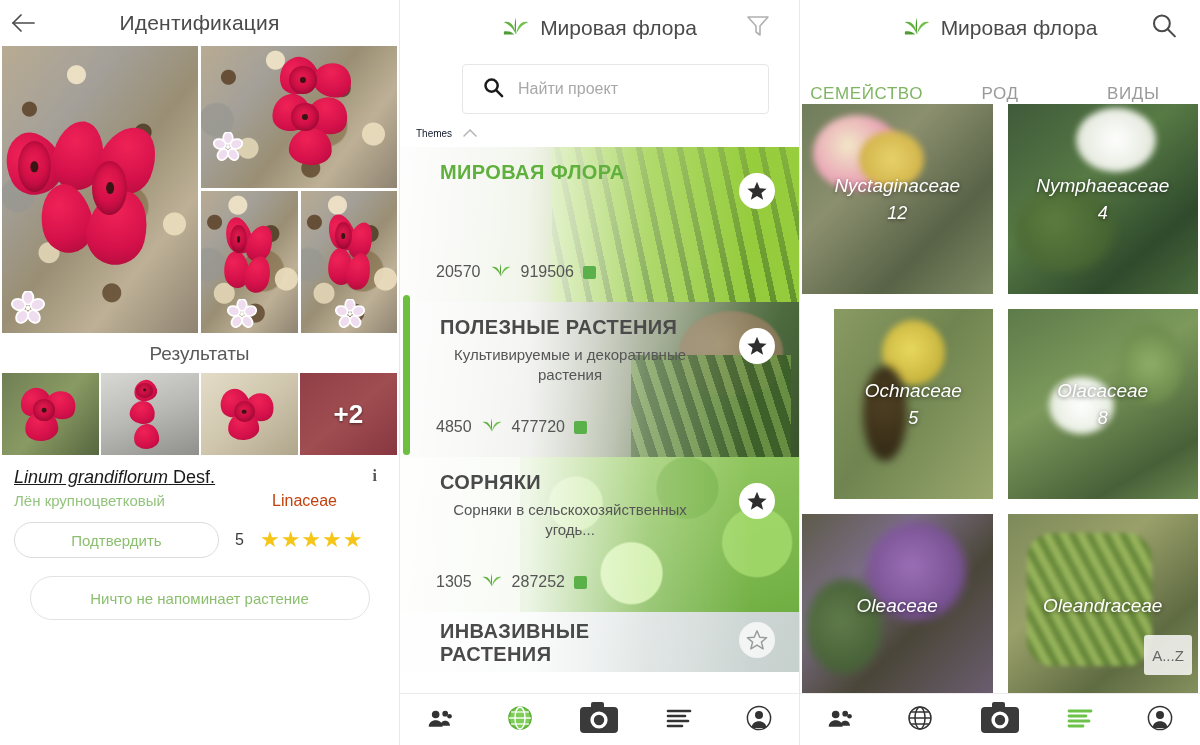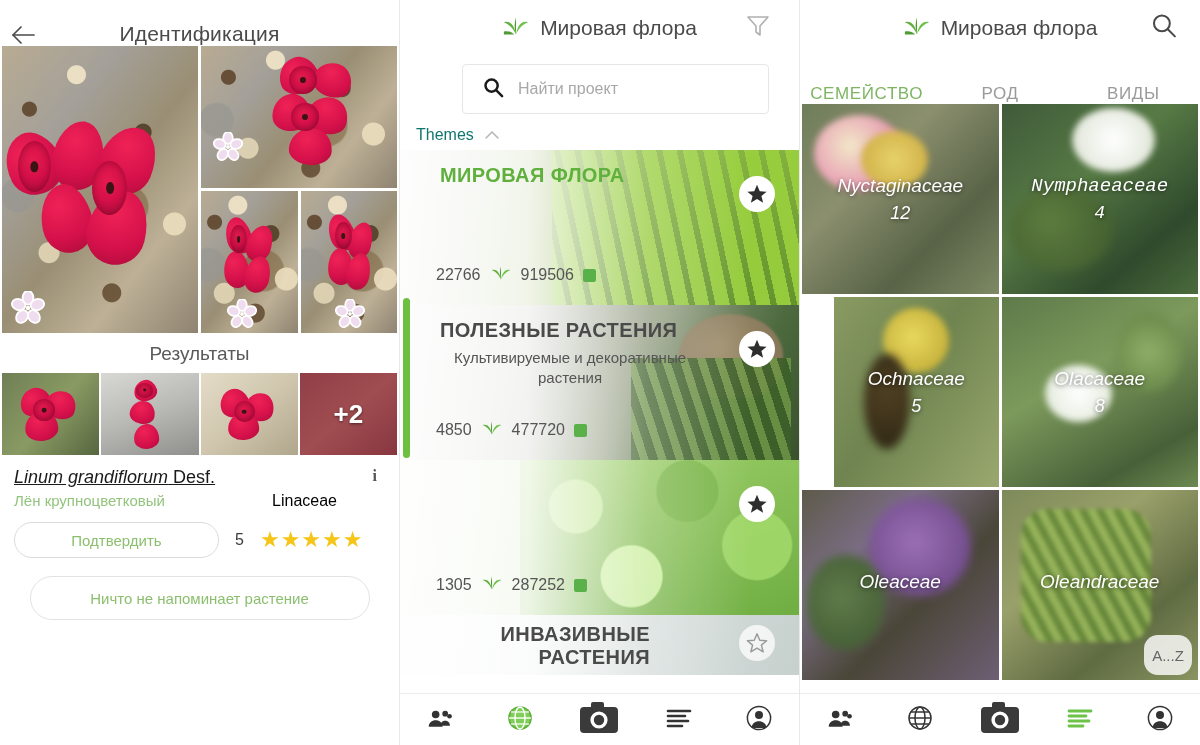--- a/index.html
+++ b/index.html
@@ -8,21 +8,21 @@
     font-family: "Liberation Sans", sans-serif;
     background: #ffffff; overflow: hidden;
   }
   .screen { display: flex; width: 1200px; height: 745px; }
   .panel { width: 400px; height: 745px; position: relative; background: #fff; overflow: hidden; }
   .panel.p1 { border-right: 1px solid #e8e8e8; }
   .panel.p2 { border-right: 1px solid #e8e8e8; }
 
   
   .p1-header {
-    height: 46px; display: flex; align-items: flex-end; background: #fff;
+    height: 46px; display: flex; align-items: center; background: #fff;
   }
   .back-arrow {
     width: 46px; display: flex; align-items: center; justify-content: center;
     color: #444; font-size: 24px; line-height: 1;
   }
   .p1-title {
     flex: 1; text-align: center; font-size: 21px; color: #4a4a4a;
     letter-spacing: .2px; padding-right: 46px;
   }
   .photo-grid { height: 287px; display: flex; gap: 3px; padding: 0 2px; }
@@ -86,21 +86,21 @@
   .sci-name i { }
   .sci-name span.auth { font-style: normal; }
   .info-i {
     position: absolute; right: 22px; top: 12px;
     font-size: 16px; font-weight: 700; color: #555; font-family: "Liberation Serif", serif;
   }
   .common-row {
     display: flex; align-items: baseline; margin-top: 4px;
   }
   .common-name { font-size: 15px; color: #93c47d; }
-  .family-name { font-size: 16px; color: #000000; margin-left: auto; margin-right: 48px; }
+  .family-name { font-size: 16px; color: #c2410c; margin-left: auto; margin-right: 48px; }
 
   .confirm-row { display: flex; align-items: center; margin-top: 12px; gap: 16px; }
   .confirm-btn {
     width: 205px; height: 36px; border: 1px solid #dcdcdc; border-radius: 20px;
     display: flex; align-items: center; justify-content: center;
     font-size: 15px; color: #8bbf6e; background: #fff;
   }
   .vote-count { font-size: 16px; color: #3c3c3c; }
   .stars { color: #f5c518; font-size: 22px; letter-spacing: 1px; line-height: 1; }
 
@@ -115,21 +115,21 @@
   .p2-header { height: 56px; display: flex; align-items: center; justify-content: center; position: relative; background:#fff; }
   .brand { display: flex; align-items: center; gap: 10px; }
   .brand-title { font-size: 21px; color: #4a4a4a; }
   .filter-icon { position: absolute; right: 28px; top: 50%; transform: translateY(-50%); }
   .search-box {
     margin: 8px 30px 0 62px; height: 50px; border: 1px solid #e6e6e6; border-radius: 4px;
     display: flex; align-items: center; gap: 14px; padding: 0 20px; background: #fff;
   }
   .search-ph { font-size: 16px; color: #a8a8a8; }
   .themes-row { display: flex; align-items: center; gap: 10px; padding: 12px 0 6px 16px; }
-  .themes-label { font-size: 16px; color: #0f766e; }
+  .themes-label { font-size: 10px; color: #0f172a; }
   .chev { color: #b5b5b5; font-size: 13px; }
 
   .theme-list { position: relative; }
   .theme-card { position: relative; height: 155px; overflow: hidden; }
   .theme-card .overlay {
     position: absolute; inset: 0;
     background: linear-gradient(90deg, rgba(255,255,255,.96) 0%, rgba(255,255,255,.85) 32%, rgba(255,255,255,.25) 62%, rgba(255,255,255,0) 88%);
   }
   .tc-body { position: relative; padding-left: 40px; padding-top: 14px; }
   .tc-title { font-size: 20px; font-weight: 700; letter-spacing: .4px; }
@@ -152,33 +152,33 @@
     display: flex; align-items: center; justify-content: space-around;
   }
   .nav-item { display:flex; align-items:center; justify-content:center; width: 56px; height: 44px; }
 
   
   .p3-header { height: 56px; display: flex; align-items: center; justify-content: center; position: relative; background:#fff; }
   .search-icon-btn { position: absolute; right: 22px; top: 50%; transform: translateY(-50%); }
   .tabs { display: flex; height: 48px; align-items: flex-end; }
   .tab { flex: 1; text-align: center; font-size: 17px; color: #9a9a9a; letter-spacing: .6px; }
   .tab.active { color: #7fb562; text-decoration: underline; text-underline-offset: 6px; }
-  .fam-grid { display: grid; grid-template-columns: 1fr 1fr; gap: 3px; padding: 0 2px; }
+  .fam-grid { display: grid; grid-template-columns: 1fr 1fr; gap: 15px; padding: 0 2px; }
   .fam-cell { position: relative; height: 190px; overflow: hidden; display:flex; flex-direction: column; align-items:center; justify-content:center; }
   .fam-name { position: relative; font-style: italic; font-size: 19px; color: #fff; text-shadow: 0 1px 4px rgba(0,0,0,.55); text-align:center; padding: 0 6px;}
   .fam-count { position: relative; font-style: italic; font-size: 18px; color: #fff; text-shadow: 0 1px 4px rgba(0,0,0,.55); margin-top: 6px; }
   .az-badge {
     position: absolute; right: 8px; bottom: 70px; width: 48px; height: 40px;
-    background: rgba(245,245,243,.88); border-radius: 14px;
+    background: rgba(245,245,243,.88); border-radius: 3px;
     display: flex; align-items: center; justify-content: center;
     font-size: 15px; color: #666; z-index: 8;
   }
 
   .tex-a { background: linear-gradient(135deg,#6f7d5a 0%,#8b8f6e 35%,#586347 70%,#7d8a63 100%); }
-  .tex-b { background: linear-gradient(140deg,#3f5a3a 0%,#577a45 40%,#2f4a2c 75%,#4b6b3c 100%); font-family: Liberation Mono, monospace; }
+  .tex-b { background: linear-gradient(140deg,#3f5a3a 0%,#577a45 40%,#2f4a2c 75%,#4b6b3c 100%); }
   .tex-c { background: linear-gradient(125deg,#8a9a63 0%,#6f8450 45%,#9aa86e 100%); margin-left: 32px; }
   .tex-d { background: linear-gradient(150deg,#5d7a4a 0%,#7d9a5c 40%,#486038 80%,#6d8a51 100%); }
   .tex-e { background: linear-gradient(135deg,#5d5a4a 0%,#7a6d83 30%,#4a4638 60%,#6d5f74 100%); }
   .tex-f { background: linear-gradient(140deg,#7d8a5a 0%,#9aa06a 35%,#5f6b42 70%,#8a9562 100%); }
   .blob { position:absolute; border-radius: 50%; filter: blur(3px); }
 </style>
 </head>
 <body>
 
 <div class="screen">
@@ -372,21 +372,21 @@
 
       <div class="theme-card" style="background:linear-gradient(105deg,#cfcfcc 0%,#9fb96a 38%,#8fc93c 55%,#a8d84a 72%,#5f7a3a 100%);">
         <div style="position:absolute;right:0;top:0;width:62%;height:100%;
              background:repeating-linear-gradient(78deg, rgba(150,205,60,.95) 0 14px, rgba(90,140,40,.55) 14px 20px),
                         linear-gradient(180deg,#b7e05a,#6f9c33);"></div>
         <div class="overlay"></div>
         <div class="tc-body">
           <div class="tc-title" style="color:#5fb03d;">МИРОВАЯ ФЛОРА</div>
         </div>
         <div class="tc-stats">
-          <span>22766</span>
+          <span>20570</span>
           <span>
             <svg width="22" height="16" viewBox="0 0 30 22">
               <path d="M15 20 C12 14 9 10 2 7 C8 5 13 9 15 20 Z" fill="#5fb03d"></path>
               <path d="M15 20 C18 14 21 10 28 7 C22 5 17 9 15 20 Z" fill="#6ec24a"></path>
               <path d="M15 20 C15 13 15 8 15 2 C13 8 13 14 15 20 Z" fill="#4f9c34"></path>
             </svg>
           </span>
           <span>919506</span>
           <span class="green-sq"></span>
         </div>
@@ -425,20 +425,24 @@
       </div>
 
       <div class="theme-card" style="background:linear-gradient(110deg,#e8f0dd 0%,#cfe4b6 30%,#a9d97a 58%,#7fc24a 80%,#5e9b36 100%);">
         <div style="position:absolute;right:0;top:0;width:70%;height:100%;
              background:radial-gradient(circle at 20% 30%, rgba(190,230,140,.95) 0 26px, transparent 28px),
                         radial-gradient(circle at 60% 20%, rgba(120,180,70,.9) 0 30px, transparent 32px),
                         radial-gradient(circle at 85% 55%, rgba(160,215,105,.95) 0 34px, transparent 36px),
                         radial-gradient(circle at 40% 75%, rgba(205,240,160,.95) 0 30px, transparent 32px),
                         linear-gradient(160deg,#9fd06a,#6fae42);"></div>
         <div class="overlay"></div>
+        <div class="tc-body">
+          <div class="tc-title" style="color:#4a4a4a;">СОРНЯКИ</div>
+          <div class="tc-sub">Сорняки в сельскохозяйственных угодь...</div>
+        </div>
         <div class="tc-stats">
           <span>1305</span>
           <span>
             <svg width="22" height="16" viewBox="0 0 30 22">
               <path d="M15 20 C12 14 9 10 2 7 C8 5 13 9 15 20 Z" fill="#5fb03d"></path>
               <path d="M15 20 C18 14 21 10 28 7 C22 5 17 9 15 20 Z" fill="#6ec24a"></path>
               <path d="M15 20 C15 13 15 8 15 2 C13 8 13 14 15 20 Z" fill="#4f9c34"></path>
             </svg>
           </span>
           <span>287252</span>
@@ -447,21 +451,21 @@
         <div class="tc-star">
           <svg width="22" height="22" viewBox="0 0 24 24" fill="#2e2e2e">
               <polygon points="12,2 15,9 22.5,9.5 16.8,14.3 18.7,21.6 12,17.5 5.3,21.6 7.2,14.3 1.5,9.5 9,9"></polygon>
             </svg>
         </div>
       </div>
 
       <div class="theme-card" style="height:60px;background:linear-gradient(110deg,#f2f4f3 0%,#dfe5e4 45%,#c6d0cd 100%);">
         <div class="overlay"></div>
         <div class="tc-body" style="padding-top:8px;">
-          <div class="tc-title" style="color:#4a4a4a;width:210px;text-align:right;line-height:1.15;">ИНВАЗИВНЫЕ РАСТЕНИЯ</div>
+          <div class="tc-title" style="color:#4a4a4a;width:210px;text-align:left;line-height:1.15;">ИНВАЗИВНЫЕ РАСТЕНИЯ</div>
         </div>
         <div class="tc-star hollow" style="top:10px;">
           <svg width="22" height="22" viewBox="0 0 24 24" fill="none" stroke="#9a9a9a" stroke-width="1.6" stroke-linejoin="round">
               <polygon points="12,2 15,9 22.5,9.5 16.8,14.3 18.7,21.6 12,17.5 5.3,21.6 7.2,14.3 1.5,9.5 9,9"></polygon>
             </svg>
         </div>
       </div>
     </div>
 
     <div class="bottom-nav">

